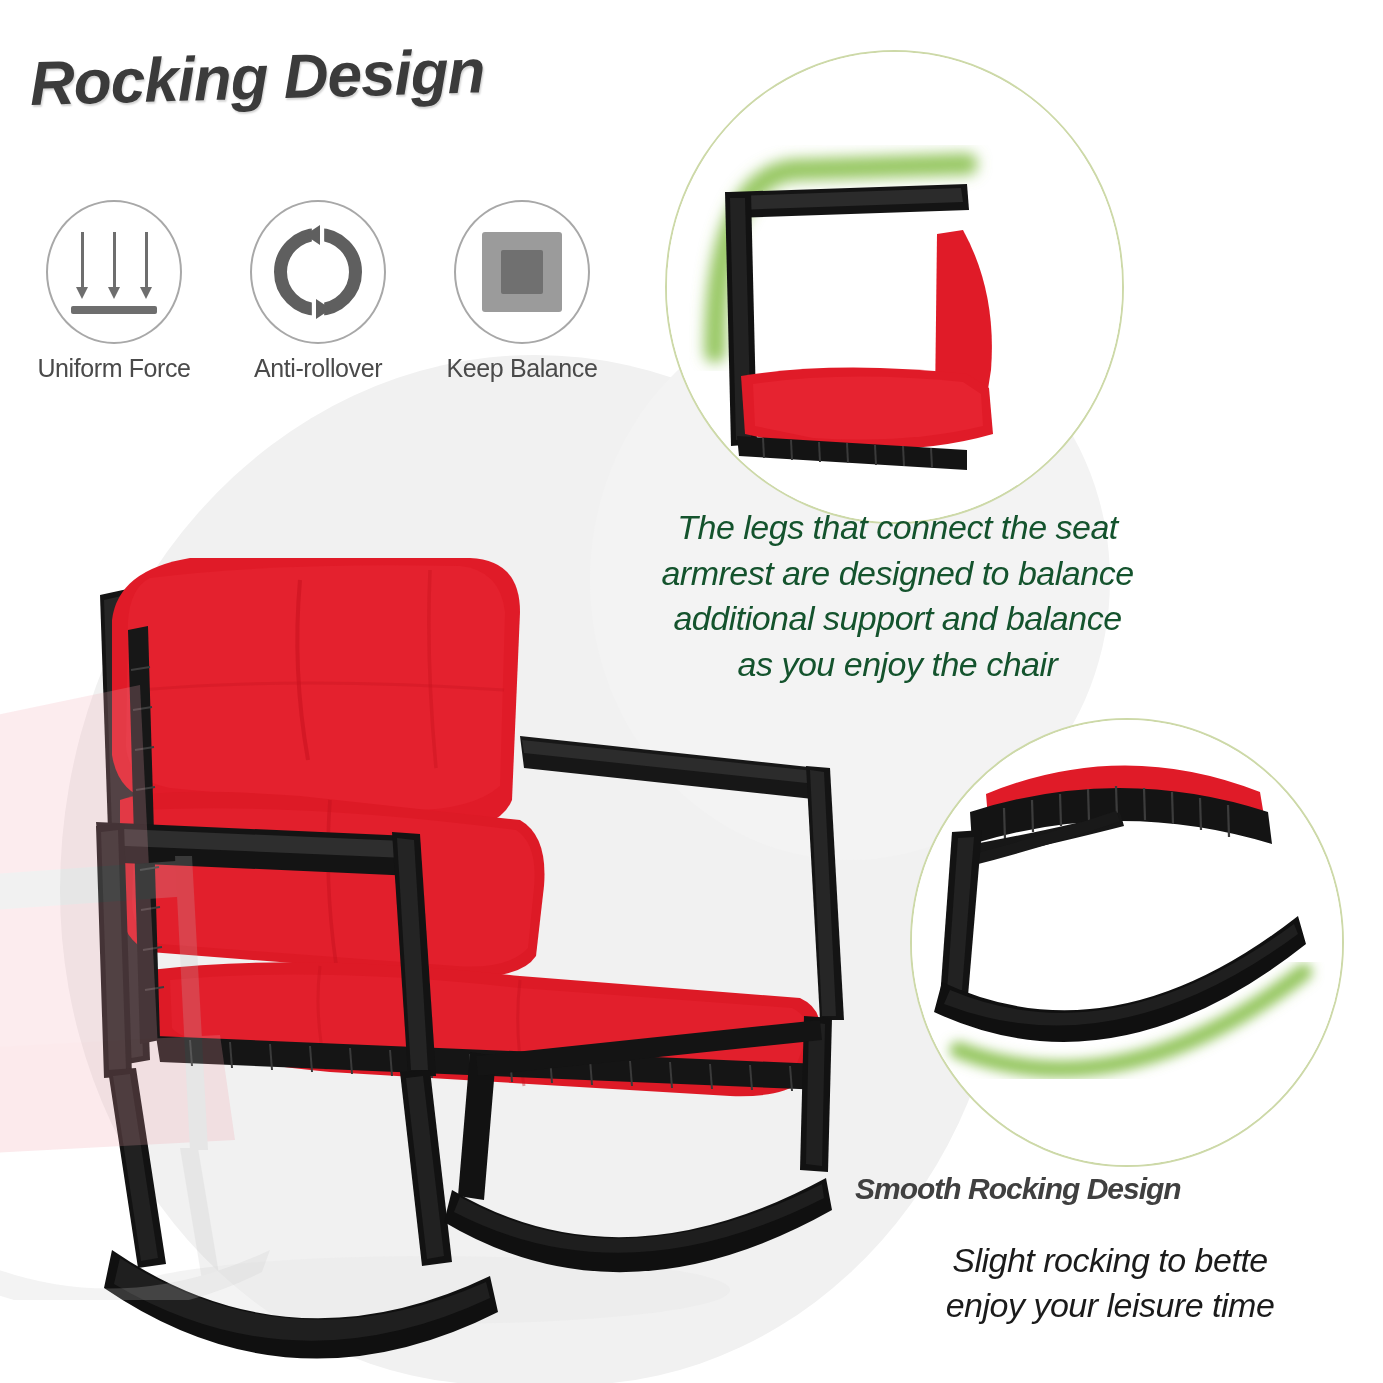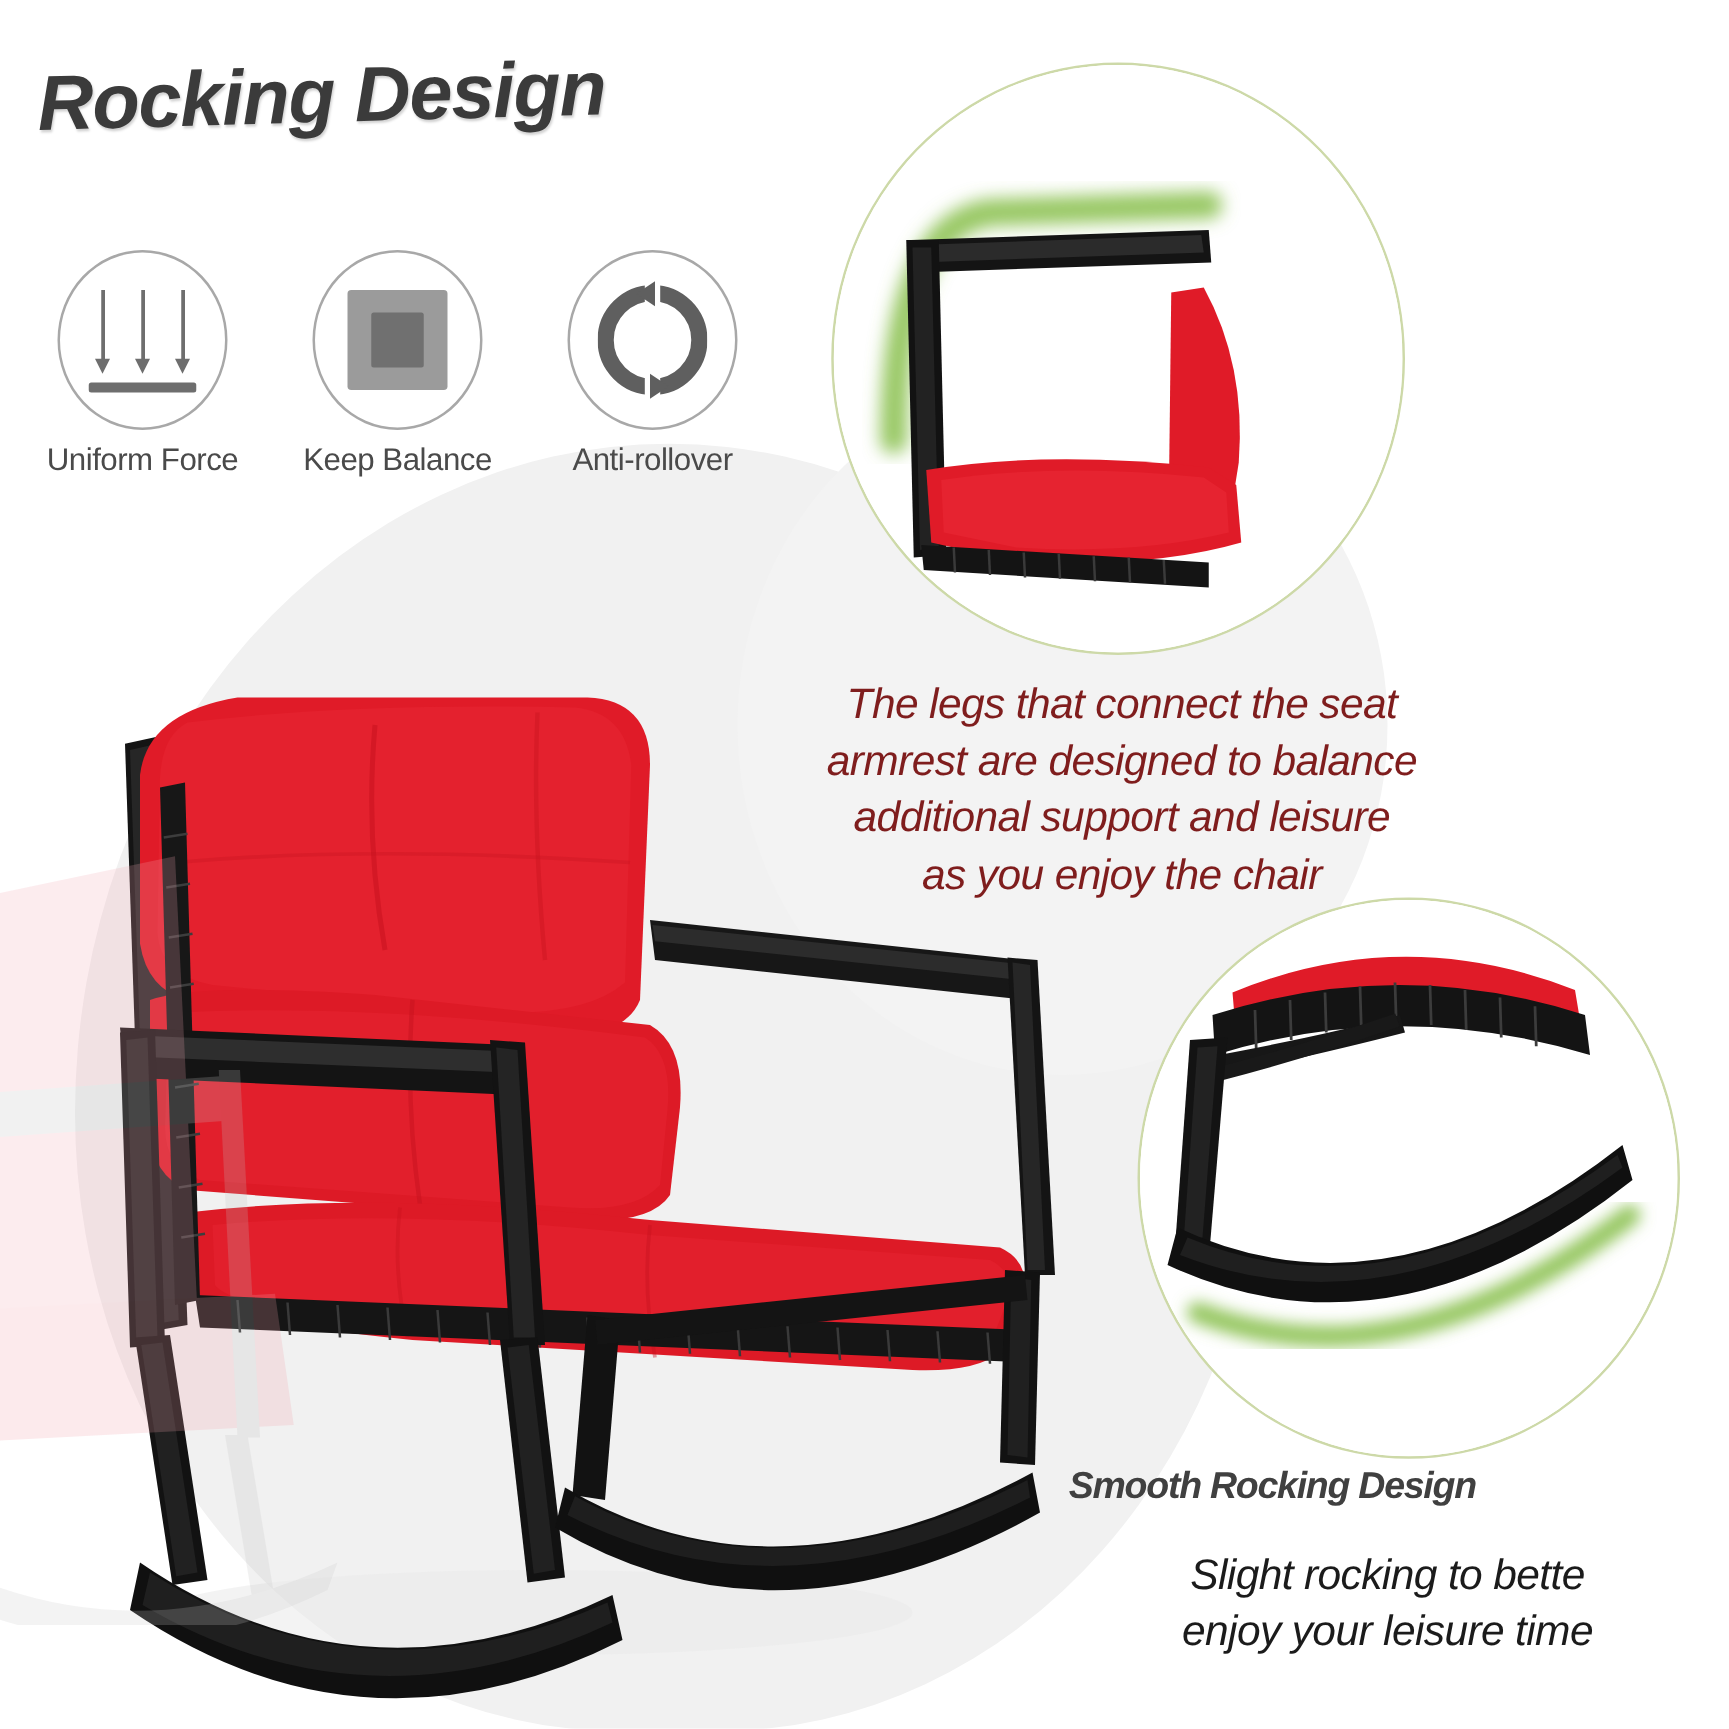--- a/index.html
+++ b/index.html
@@ -58,22 +58,22 @@
   .ghost{position:absolute;left:-110px;top:80px;width:760px;height:720px;opacity:.40;}
 
   
   .callout{position:absolute;border:2px solid #cdd9a8;border-radius:50%;
            background:#ffffff;overflow:hidden;}
   .callout-top{left:665px;top:50px;width:455px;height:470px;}
   .callout-bot{left:910px;top:718px;width:430px;height:445px;}
 
   
   .para{position:absolute;left:610px;top:505px;width:575px;text-align:center;
-        font-style:italic;font-size:34px;line-height:1.34;color:#7f1d1d;
-        letter-spacing:-.5px;margin-top:36px;}
+        font-style:italic;font-size:34px;line-height:1.34;color:#14532d;
+        letter-spacing:-.5px;}
   .green-title{position:absolute;left:855px;top:1172px;
                font-size:30px;font-weight:bold;font-style:italic;color:#404040;
                letter-spacing:-1px;white-space:nowrap;}
   .sub{position:absolute;left:830px;top:1238px;width:560px;text-align:center;
        font-style:italic;font-size:34px;line-height:1.32;color:#1b1b1b;
        letter-spacing:-.5px;}
   .sub .l2{display:block;}
 </style>
 </head>
 <body>
@@ -94,36 +94,36 @@
             <div class="arr a2"></div>
             <div class="arr a3"></div>
           <div class="bar"></div>
         </div>
       </div>
       <div class="flabel">Uniform Force</div>
     </div>
 
     <div class="feature">
       <div class="fcircle">
-        <div class="kb">
-          <div class="inner"></div>
-        </div>
-      </div>
-      <div class="flabel">Keep Balance</div>
-    </div>
-
-    <div class="feature">
-      <div class="fcircle">
         <div class="ar">
           <div class="ring"></div>
           <div class="tip tipT"></div>
           <div class="tip tipB"></div>
         </div>
       </div>
       <div class="flabel">Anti-rollover</div>
+    </div>
+
+    <div class="feature">
+      <div class="fcircle">
+        <div class="kb">
+          <div class="inner"></div>
+        </div>
+      </div>
+      <div class="flabel">Keep Balance</div>
     </div>
 
   </div>
 
   <div class="chair-wrap">
 
     
     <svg class="ghost" viewBox="0 0 760 720">
       <g opacity="0.55">
         <path d="M35 150 L250 105 L268 470 L52 500 Z" fill="#f2a8b2"></path>
@@ -269,21 +269,21 @@
         <line x1="208" y1="393" x2="209" y2="413"></line>
           <line x1="236" y1="394" x2="237" y2="414"></line>
         <line x1="264" y1="396" x2="265" y2="415"></line>
       </g>
     </svg>
   </div>
 
   <div class="para">
     <div>The legs that connect the seat</div>
     <div>armrest are designed to balance</div>
-    <div>additional support and leisure</div>
+    <div>additional support and balance</div>
     <div>as you enjoy the chair</div>
   </div>
 
   <div class="callout callout-bot">
     <svg viewBox="0 0 430 445" width="430" height="445">
       <rect width="430" height="445" fill="#ffffff"></rect>
 
       <path d="M74 74 Q210 18 348 72 L352 96 Q208 46 76 98 Z" fill="#e01b28"></path>
 
       <path d="M58 92 Q208 44 356 92 L360 124 Q208 78 60 124 Z" fill="#141414"></path>

